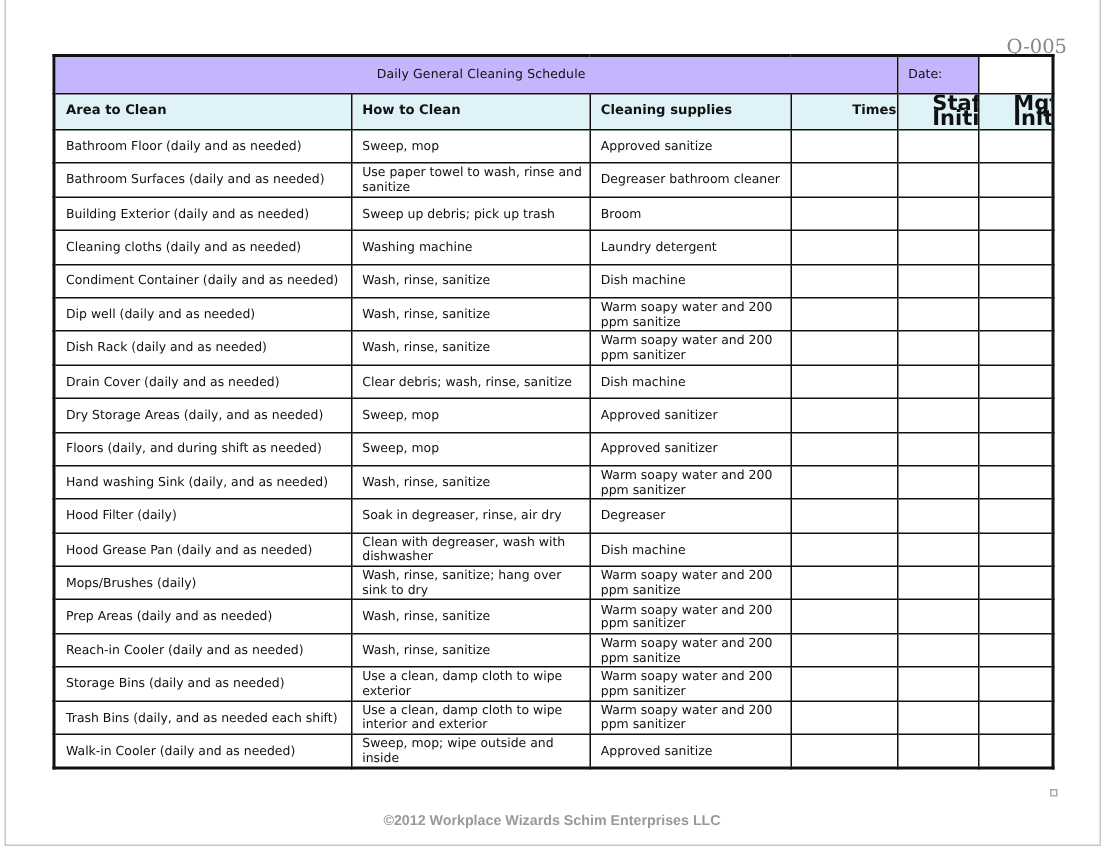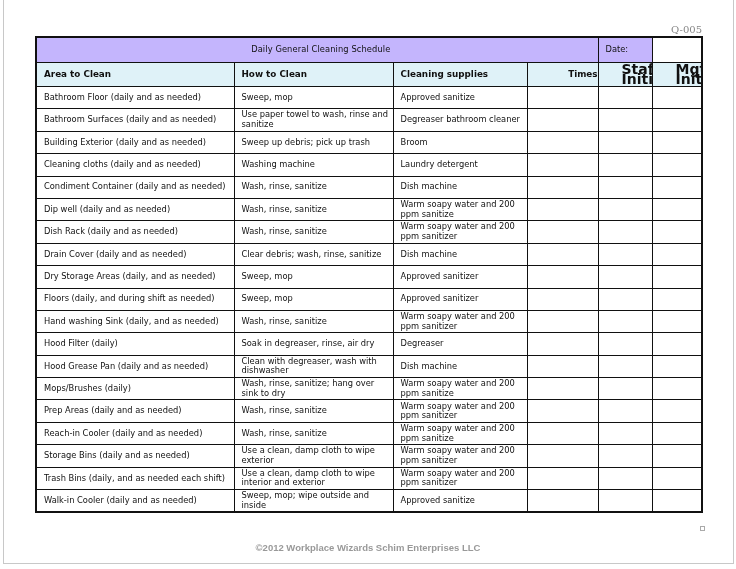--- a/index.html
+++ b/index.html
@@ -1,21 +1,21 @@
 <!DOCTYPE html>
 <html><head>
   <meta charset="utf-8">
   <style>
     html, body { margin:0; padding:0; }
     body { width:736px; height:569px; background:#fff; position:relative; overflow:hidden;
       font-family:"DejaVu Sans", sans-serif; color:#111; }
     .page-frame { position:absolute; left:3px; top:0; width:731px; height:564px;
       border:1px solid #c8c8c8; border-top:none; box-sizing:border-box; background:#fff; }
     .doc-code { position:absolute; left:671px; top:24px; font-family:"DejaVu Serif", serif;
-      font-size:10px; color:#888; }
+      font-size:13px; color:#888; }
     table.sched { position:absolute; left:35px; top:36px; border-collapse:collapse;
       table-layout:fixed; width:666px; border:2px solid #111; }
     table.sched td { border:1.5px solid #111; padding:0 0 0 7px; font-size:8.3px;
       line-height:9.6px; vertical-align:middle; overflow:hidden; }
     tr.title-row td { height:24px; background:#c4b5fd; }
     .title-text { text-align:center; font-size:12.5px; font-weight:normal; letter-spacing:0.1px; }
     .date-label { font-size:12.5px;margin-top:48px; }
     td.date-value { background:#fff !important; }
     tr.head-row td { height:23px; background:#dff2f8; font-weight:bold; font-size:8.8px; }
     tr.head-row td.center { text-align:right; padding-left:0; }

